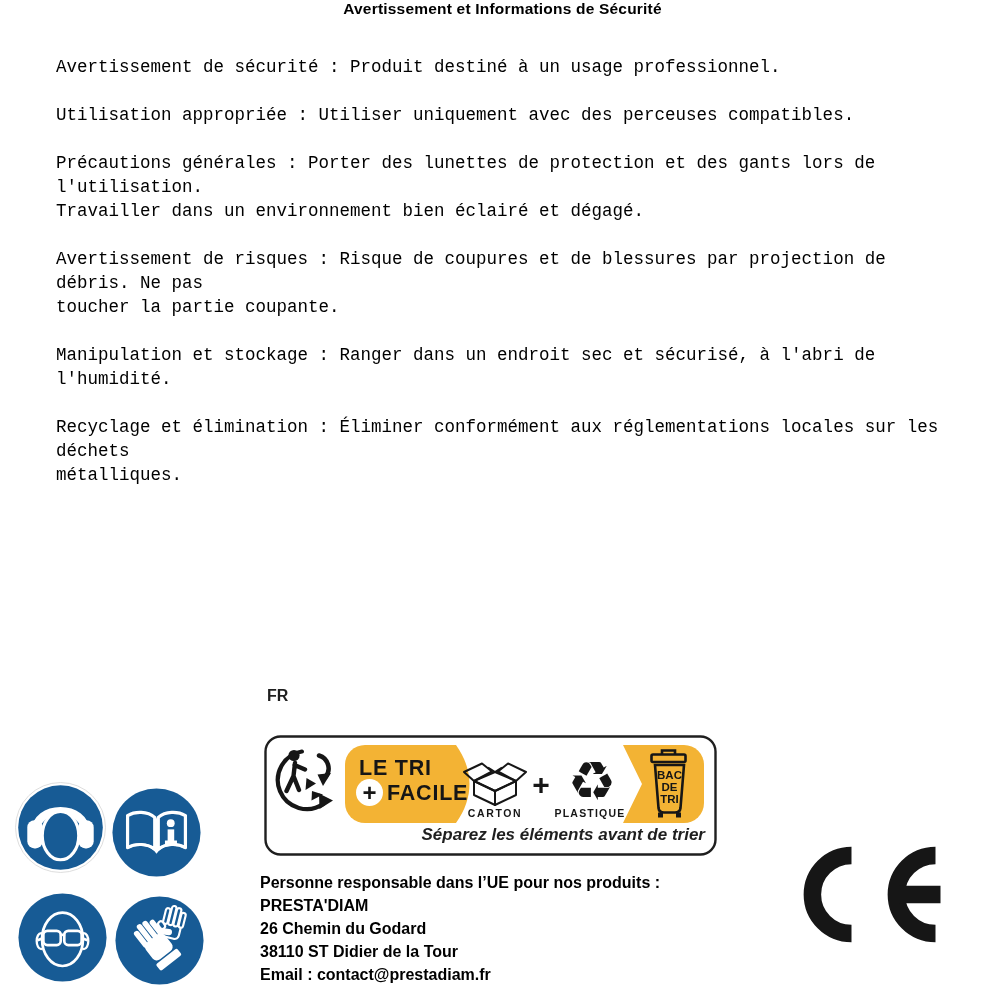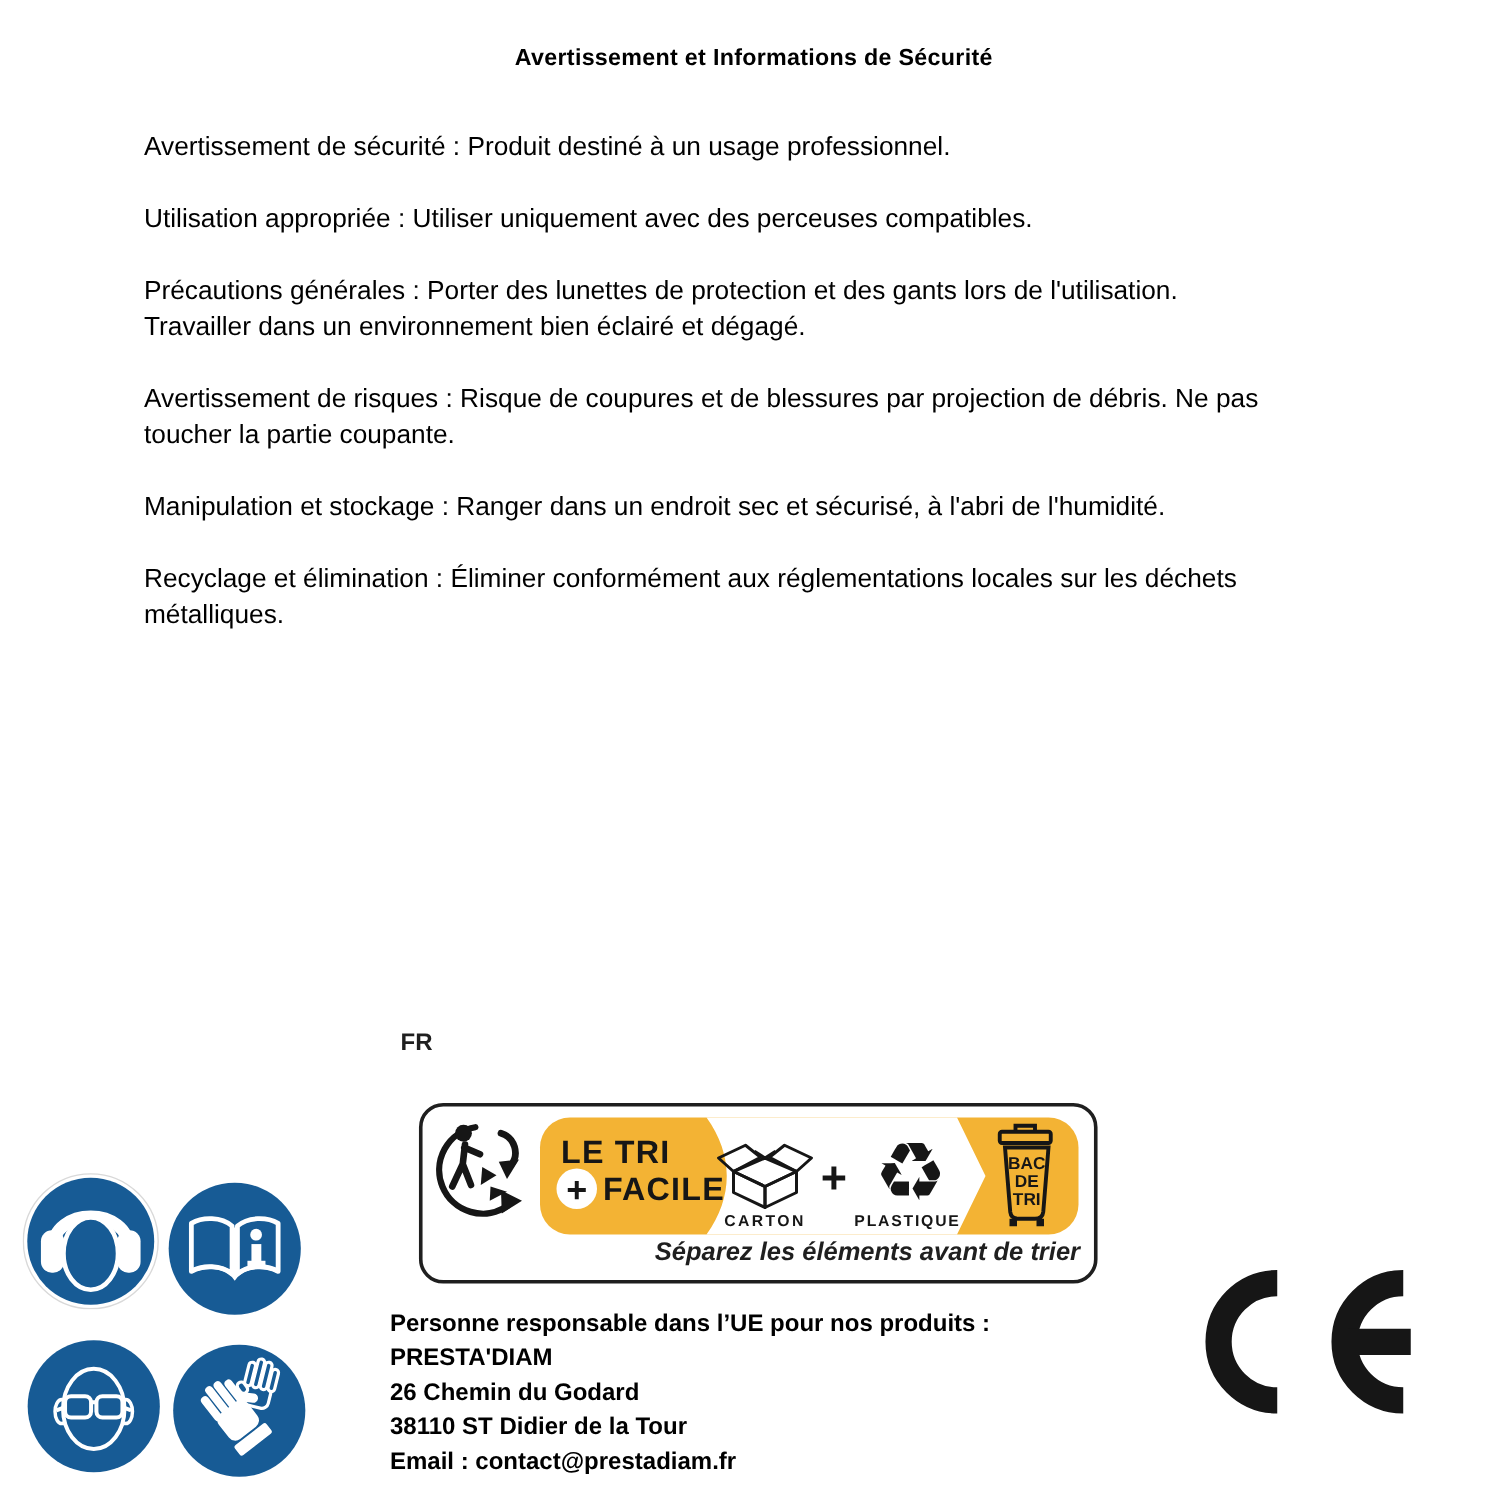--- a/index.html
+++ b/index.html
@@ -1,31 +1,31 @@
 <!DOCTYPE html>
 <html><head>
 <meta charset="utf-8">
 <style>
   html,body{margin:0;padding:0;background:#ffffff;}
   .canvas{
     position:relative;width:1005px;height:1005px;background:#ffffff;overflow:hidden;
     font-family:"Liberation Sans","DejaVu Sans",sans-serif;color:#111111;
   }
   .doc-title{
-    margin:0;padding-top:30px;text-align:center;
+    margin:0;text-align:center;
     font-size:15.5px;font-weight:bold;color:#000000;letter-spacing:0.2px;
   }
-  .body-text{margin:37px 0 0 96px;width:885px;}
+  .body-text{margin:37px 0 0 56px;width:885px;font-family:Liberation Mono, monospace;}
   .body-text p{
     margin:0 0 24px 0;font-size:17.5px;line-height:24px;color:#000000;
     white-space:pre-line;
   }
   .ppe-icon{position:absolute;}
   .fr-tag{position:absolute;left:267px;top:687px;font-size:16px;font-weight:bold;color:#1f1f1f;}
-  .sorting-label{position:absolute;left:278px;top:734px;}
+  .sorting-label{position:absolute;left:263px;top:734px;}
   .address{
     position:absolute;left:260px;top:871px;width:482px;text-align:left;
     font-size:16px;font-weight:bold;line-height:23px;color:#000000;
   }
   .ce-mark{position:absolute;left:801px;top:845px;}
   svg text{font-family:"Liberation Sans","DejaVu Sans",sans-serif;}
 </style>
 </head>
 <body>
 

